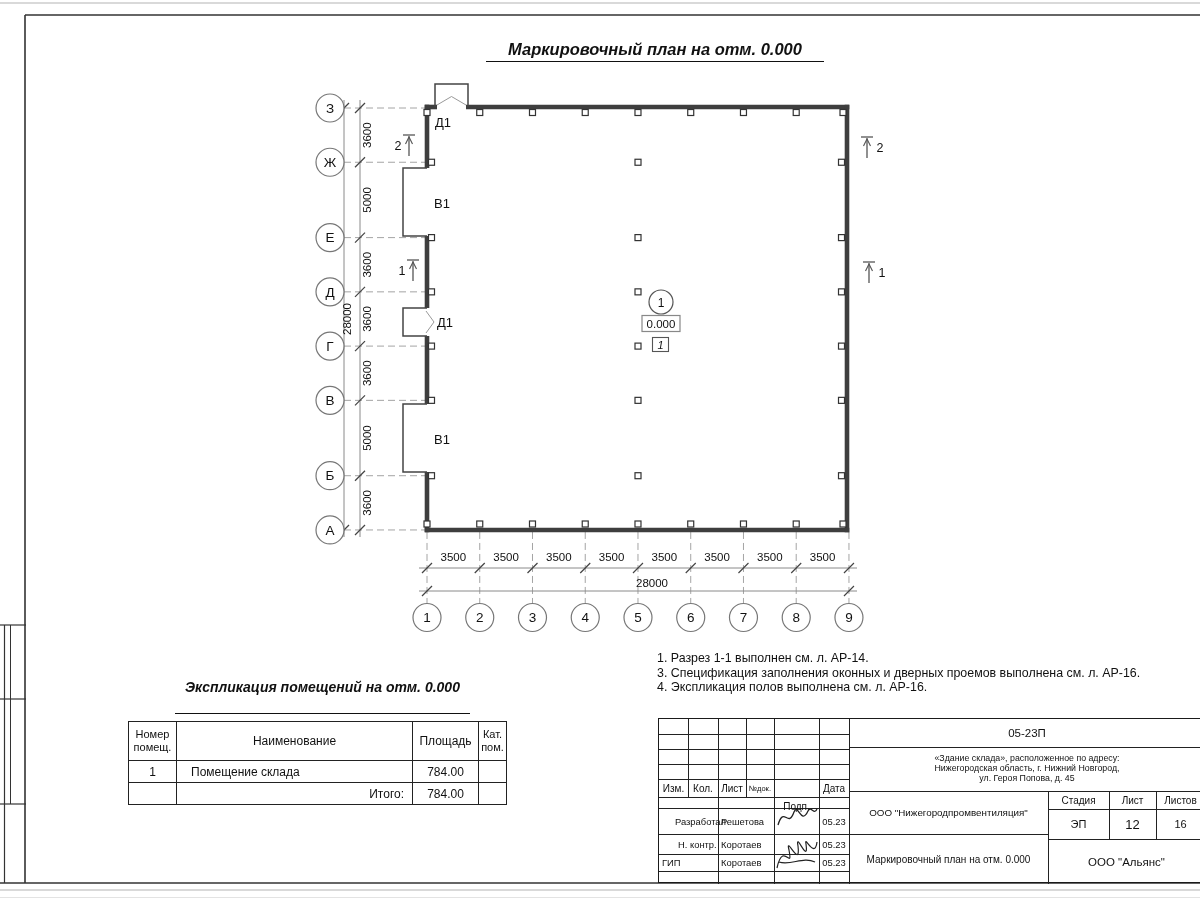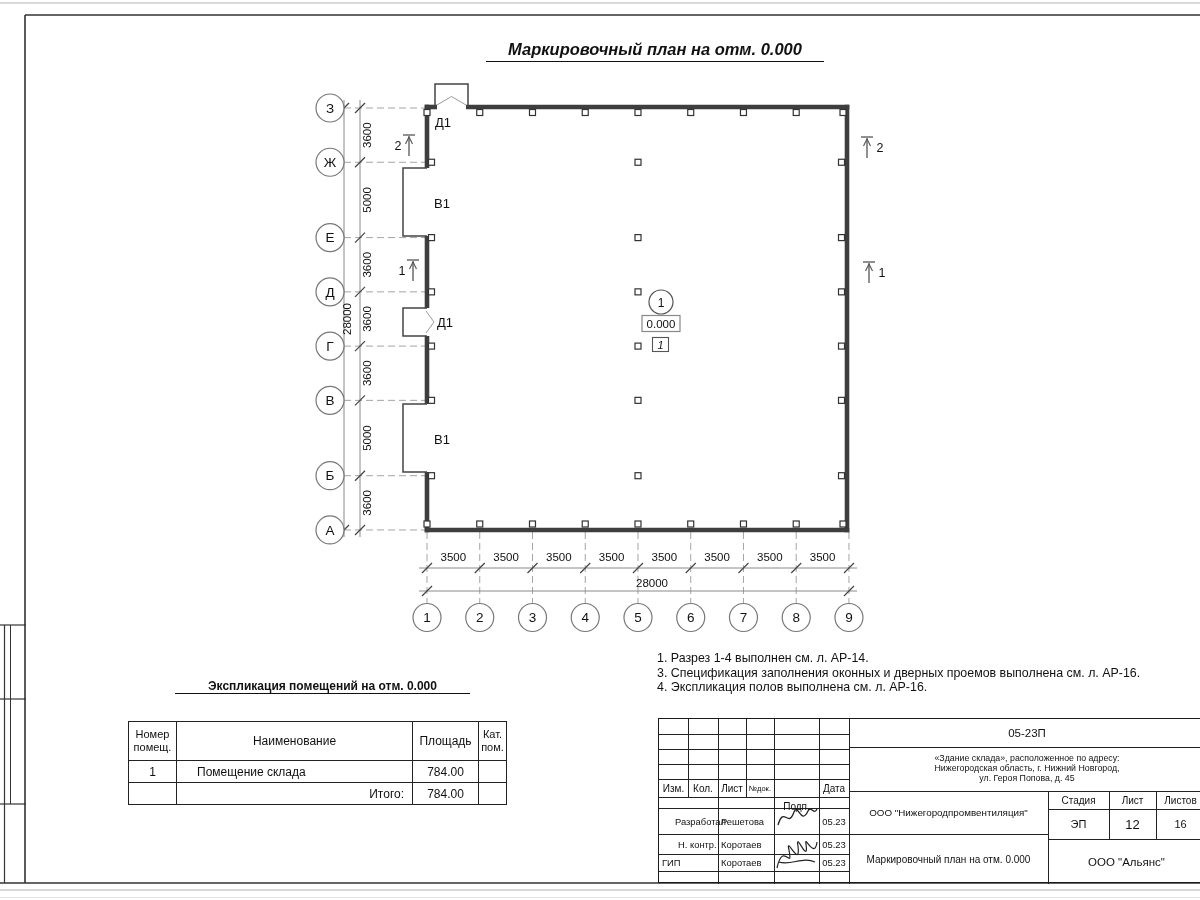--- a/index.html
+++ b/index.html
@@ -4,22 +4,22 @@
 <style>
   html,body{margin:0;padding:0;background:#fff;}
   #sheet{position:relative;width:1200px;height:900px;background:#fff;overflow:hidden;
          font-family:"Liberation Sans",sans-serif;color:#111;}
   #plan-svg{position:absolute;left:0;top:0;}
   #plan-svg text{font-family:"Liberation Sans",sans-serif;fill:#111;}
   .abs{position:absolute;box-sizing:border-box;}
   .ctr{display:flex;align-items:center;justify-content:center;text-align:center;}
   .plan-title{left:486px;top:40px;width:338px;text-align:center;font-style:italic;font-weight:bold;
               font-size:16.5px;border-bottom:1.4px solid #111;padding-bottom:2px;}
-  .sched-title{left:175px;top:679px;width:295px;text-align:center;font-weight:bold;
-               font-size:12px;border-bottom:1.2px solid #111;padding-bottom:0;}
+  .sched-title{left:175px;top:679px;width:295px;text-align:center;font-style:italic;font-weight:bold;
+               font-size:14px;border-bottom:1.2px solid #111;padding-bottom:18px;}
   
   #sched{left:128px;top:721px;border-collapse:collapse;table-layout:fixed;}
   #sched td{border:1.3px solid #222;font-size:12px;padding:0 2px;overflow:hidden;}
   #sched{border:1.8px solid #222;}
   #sched .hd{font-size:11px;text-align:center;height:38px;line-height:13px;}
   #sched .c{text-align:center;}
   #sched tr{height:22px;}
   
   #notes{left:657px;top:651px;font-size:12.4px;line-height:14.6px;white-space:nowrap;}
   
@@ -235,35 +235,35 @@
       </colgroup>
   <tbody>
         <tr>
     <td class="hd">Номер помещ.</td>
     <td class="hd" style="font-size:12px">Наименование</td>
     <td class="hd" style="font-size:12px">Площадь</td>
     <td class="hd">Кат. пом.</td>
   </tr>
   <tr>
     <td class="c">1</td>
-    <td style="padding-left:20px">Помещение склада</td>
+    <td style="padding-left:14px">Помещение склада</td>
     <td class="c">784.00</td>
     <td></td>
   </tr>
   <tr>
     <td></td>
     <td style="text-align:right;padding-right:8px">Итого:</td>
     <td class="c">784.00</td>
     <td></td>
   </tr>
 </tbody>
     </table>
 
 <div id="notes" class="abs">
-  <div>1. Разрез 1-4 выполнен см. л. АР-14.</div>
+  <div>1. Разрез 1-1 выполнен см. л. АР-14.</div>
   <div>3. Спецификация заполнения оконных и дверных проемов выполнена см. л. АР-16.</div>
   <div>4. Экспликация полов выполнена см. л. АР-16.</div>
 </div>
 
 <div id="tb" class="abs">
 
   <div class="v" style="left:190px;top:0;height:165px;border-left-width:1.5px"></div>
   <div class="v" style="left:29px;top:0;height:78px"></div>
   <div class="v" style="left:87px;top:0;height:78px"></div>
   <div class="v" style="left:59px;top:0;height:165px"></div>

